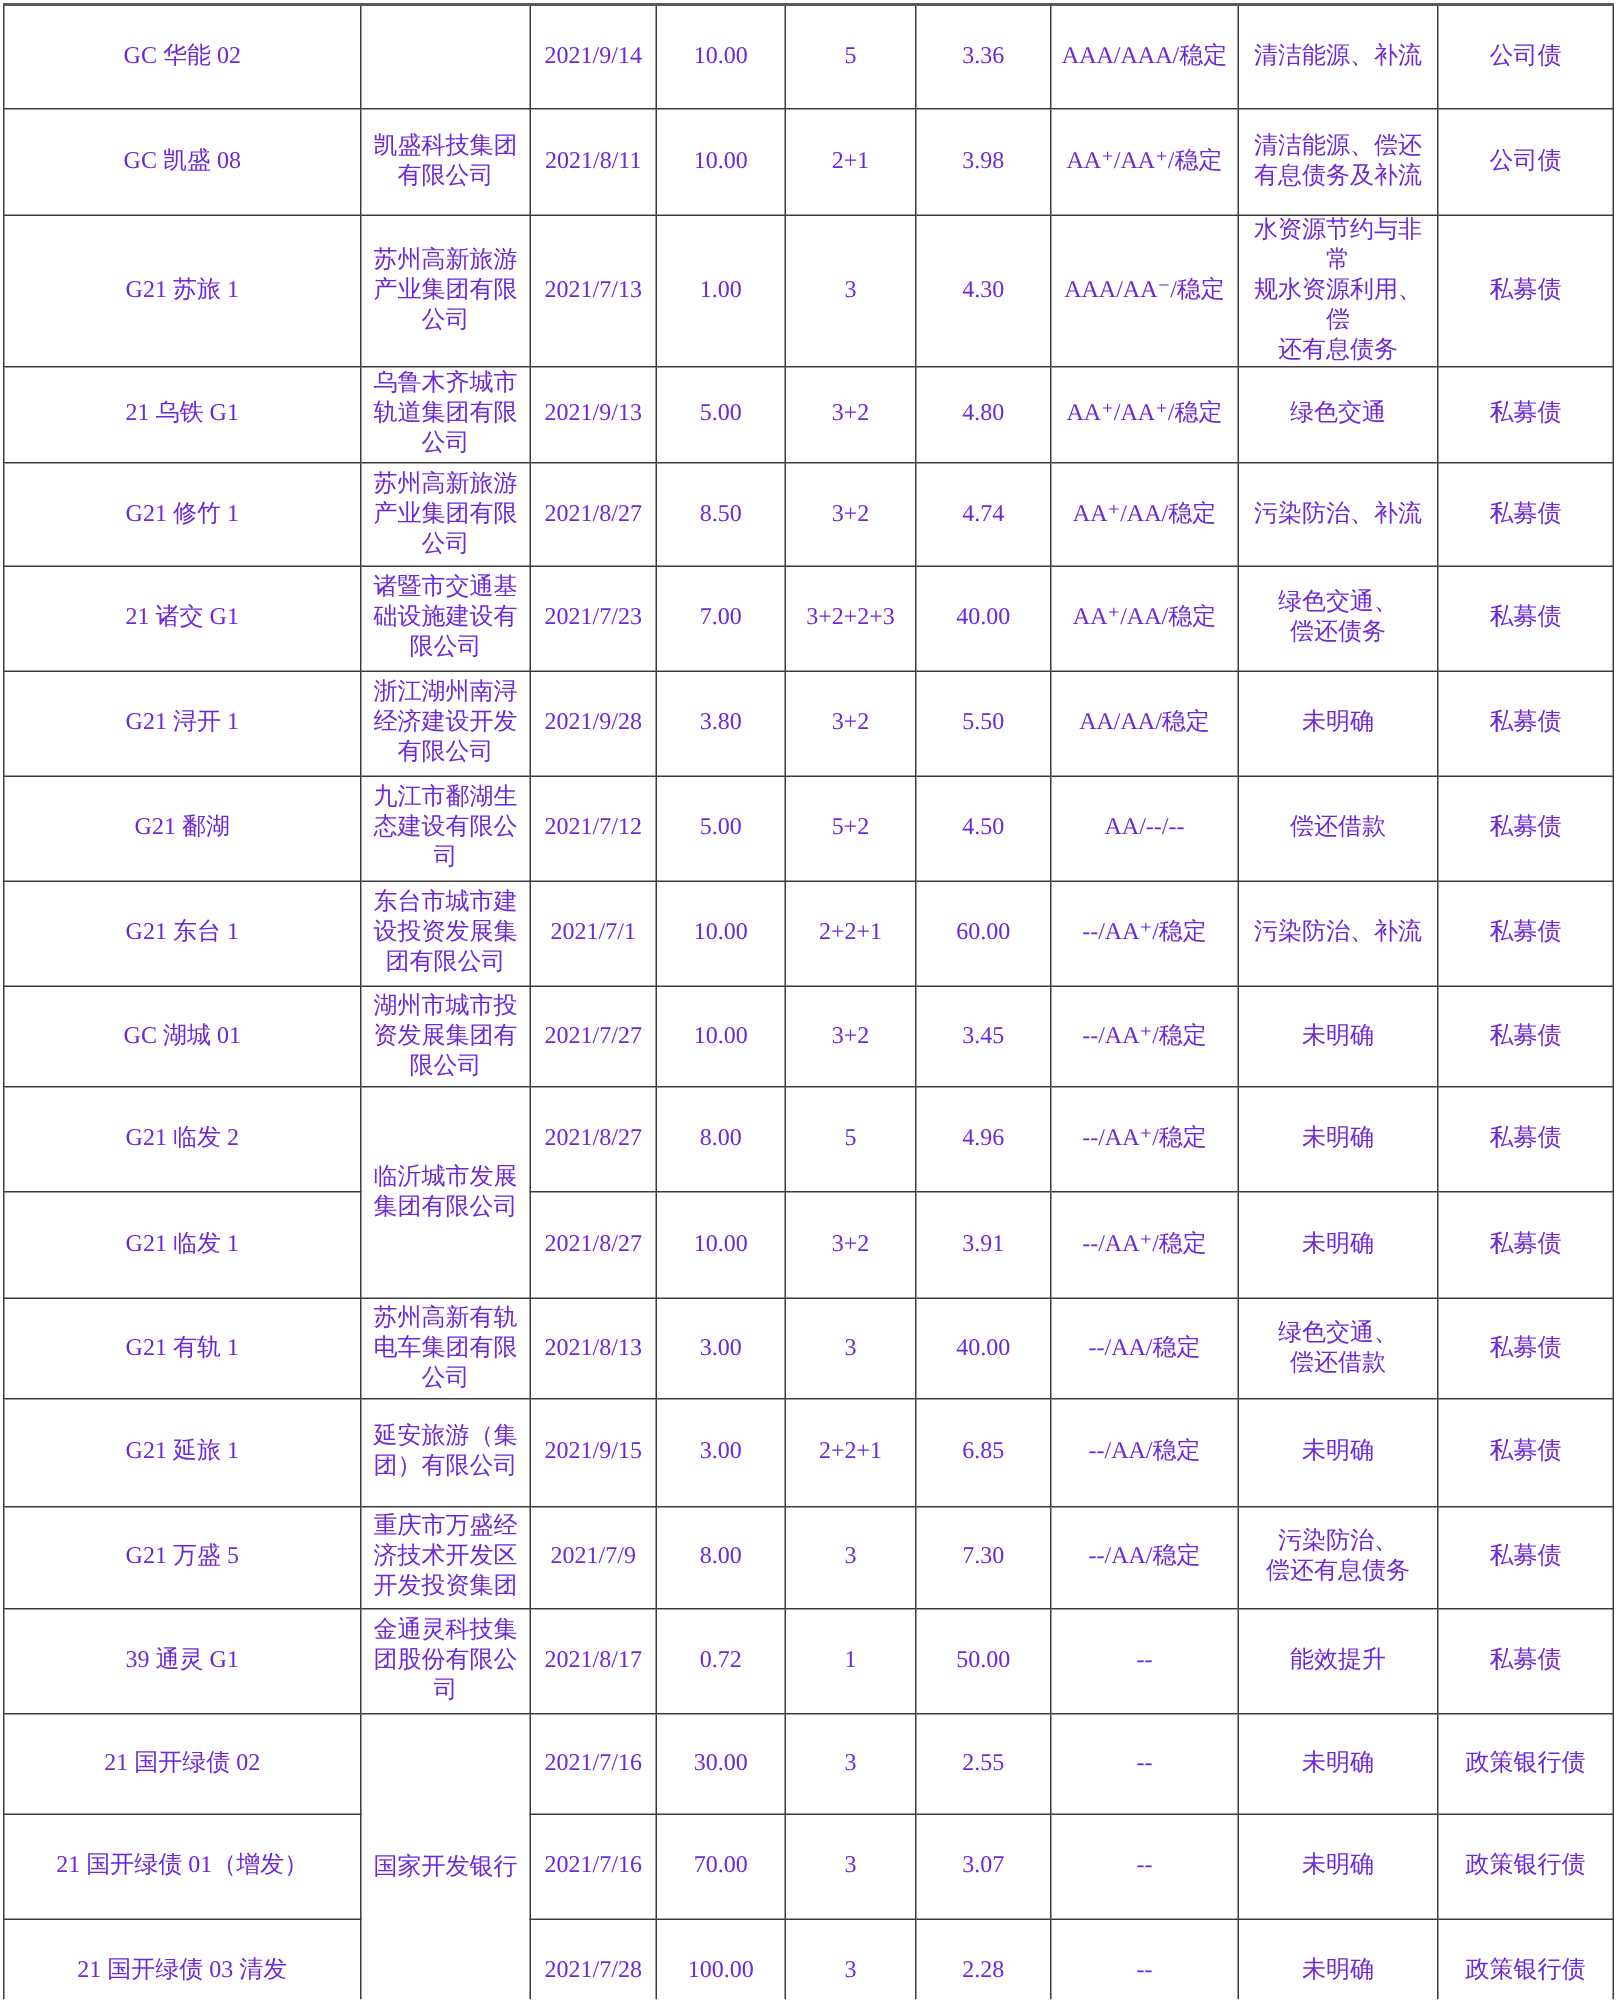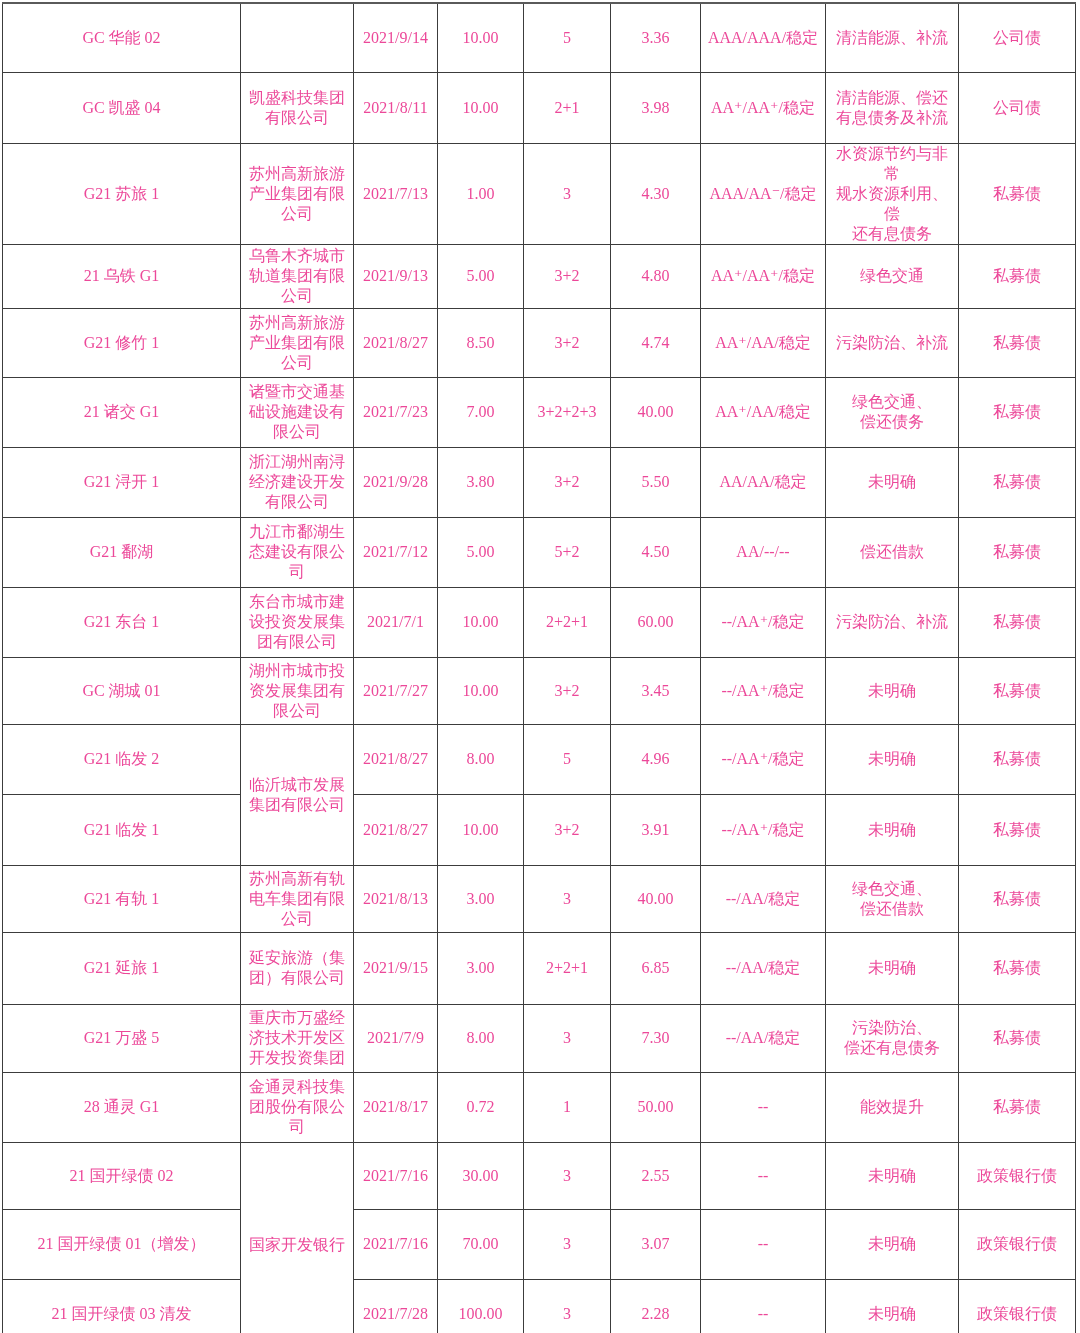--- a/index.html
+++ b/index.html
@@ -2,21 +2,21 @@
 <html><head>
 <meta charset="utf-8">
 <style>
   html,body{margin:0;padding:0;background:#ffffff;}
   .page{
     position:relative;
     width:1080px;
     height:1333px;
     background:#ffffff;
     font-family:"Liberation Serif","DejaVu Serif",serif;
-    color:#ec4899;
+    color:#6d28d9;
     overflow:hidden;
   }
   table.bond-table{
     position:absolute;
     left:2px;
     top:2px;
     width:1073px;
     border-collapse:collapse;
     table-layout:fixed;
     border-top:2px solid #5a5a5a;
@@ -79,21 +79,21 @@
     <td class="c-issuer"></td>
     <td class="c-date">2021/9/14</td>
     <td class="c-amount">10.00</td>
     <td class="c-term">5</td>
     <td class="c-rate">3.36</td>
     <td class="c-rating">AAA/AAA/稳定</td>
     <td class="c-purpose">清洁能源、补流</td>
     <td class="c-type">公司债</td>
   </tr>
         <tr>
-    <td class="c-name">GC 凯盛 04</td>
+    <td class="c-name">GC 凯盛 08</td>
     <td class="c-issuer">凯盛科技集团有限公司</td>
     <td class="c-date">2021/8/11</td>
     <td class="c-amount">10.00</td>
     <td class="c-term">2+1</td>
     <td class="c-rate">3.98</td>
     <td class="c-rating">AA⁺/AA⁺/稳定</td>
     <td class="c-purpose">清洁能源、偿还
 有息债务及补流</td>
     <td class="c-type">公司债</td>
   </tr>
@@ -239,21 +239,21 @@
     <td class="c-date">2021/7/9</td>
     <td class="c-amount">8.00</td>
     <td class="c-term">3</td>
     <td class="c-rate">7.30</td>
     <td class="c-rating">--/AA/稳定</td>
     <td class="c-purpose">污染防治、
 偿还有息债务</td>
     <td class="c-type">私募债</td>
   </tr>
         <tr>
-    <td class="c-name">28 通灵 G1</td>
+    <td class="c-name">39 通灵 G1</td>
     <td class="c-issuer">金通灵科技集团股份有限公司</td>
     <td class="c-date">2021/8/17</td>
     <td class="c-amount">0.72</td>
     <td class="c-term">1</td>
     <td class="c-rate">50.00</td>
     <td class="c-rating">--</td>
     <td class="c-purpose">能效提升</td>
     <td class="c-type">私募债</td>
   </tr>
         <tr>

